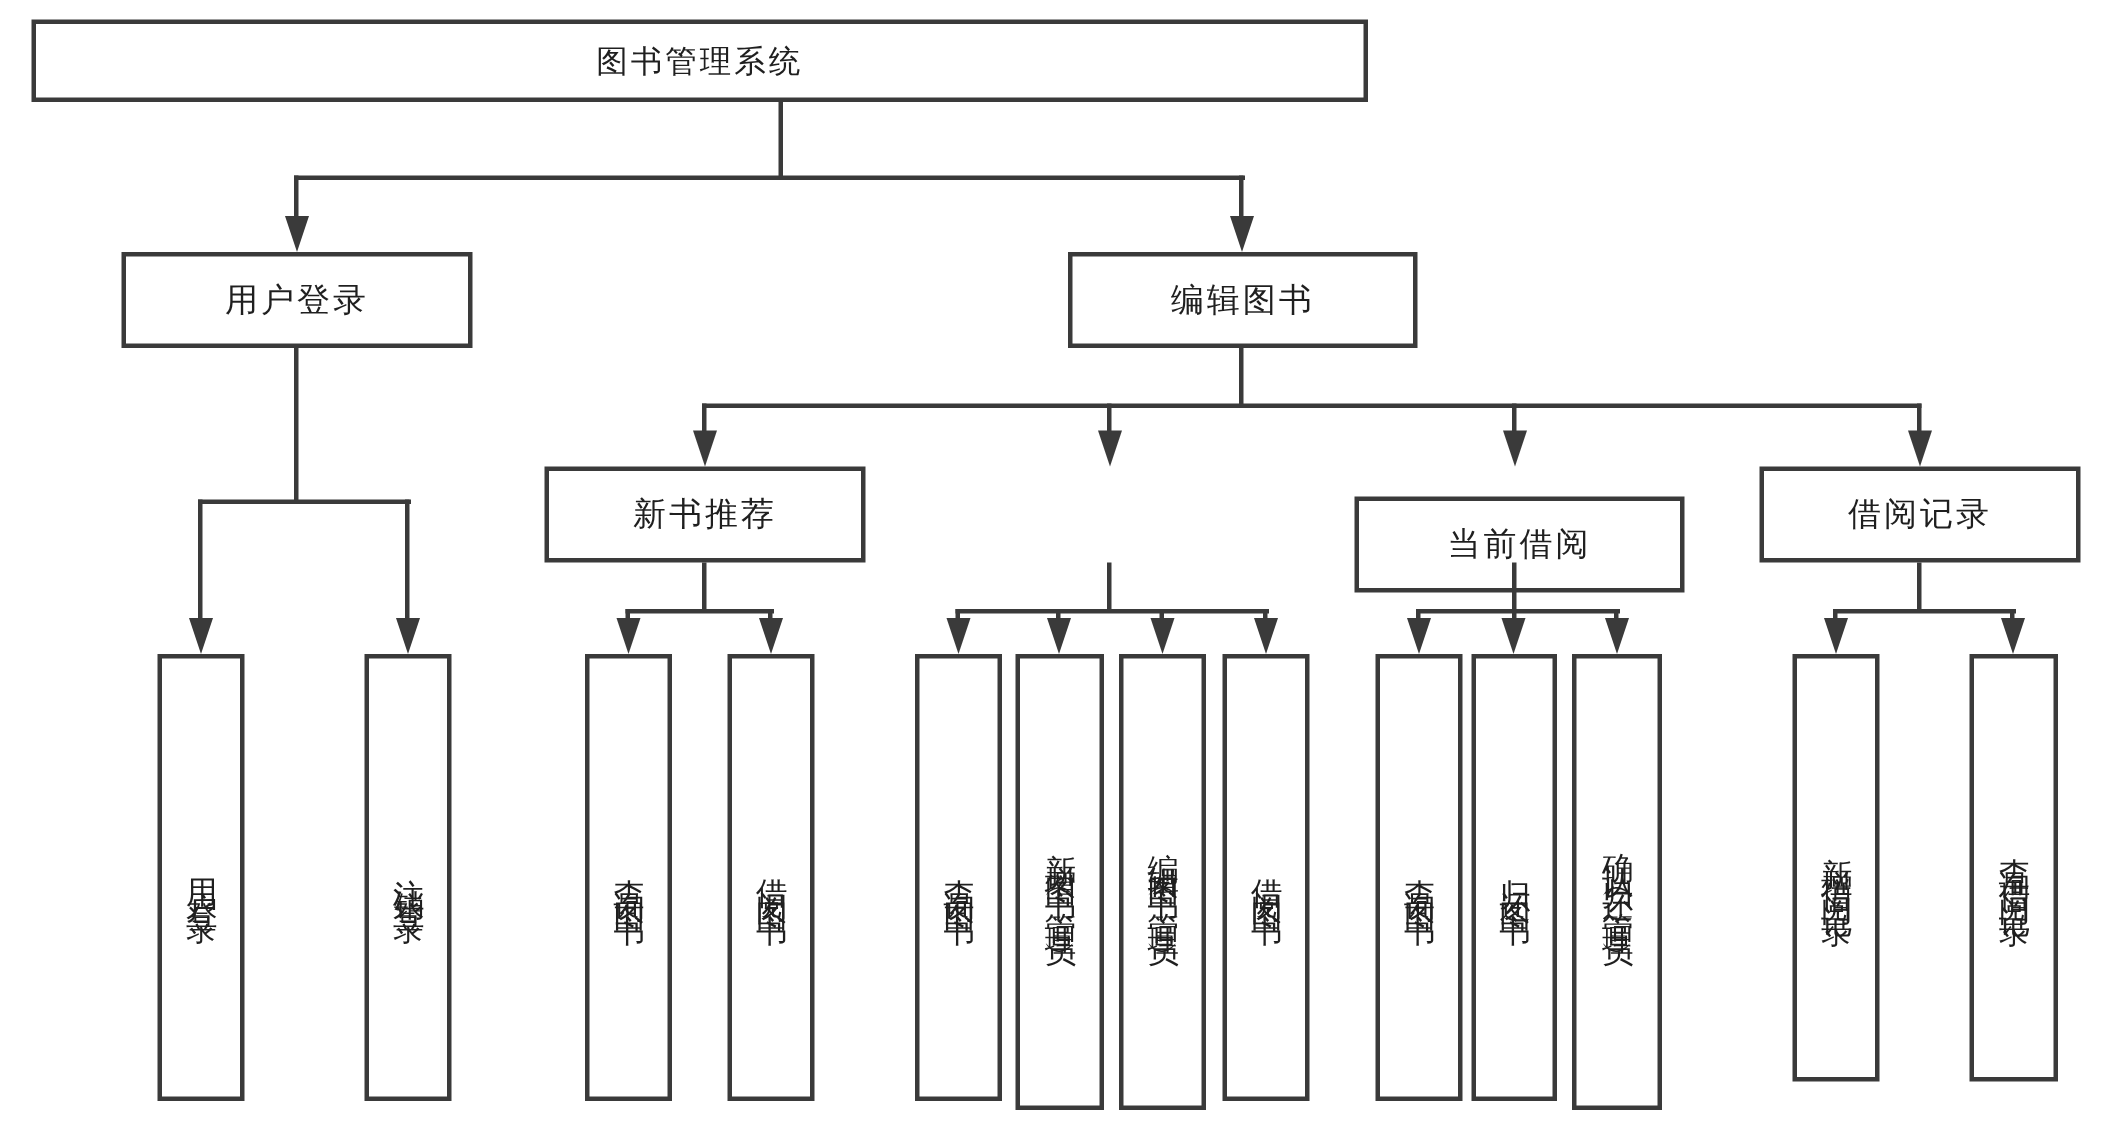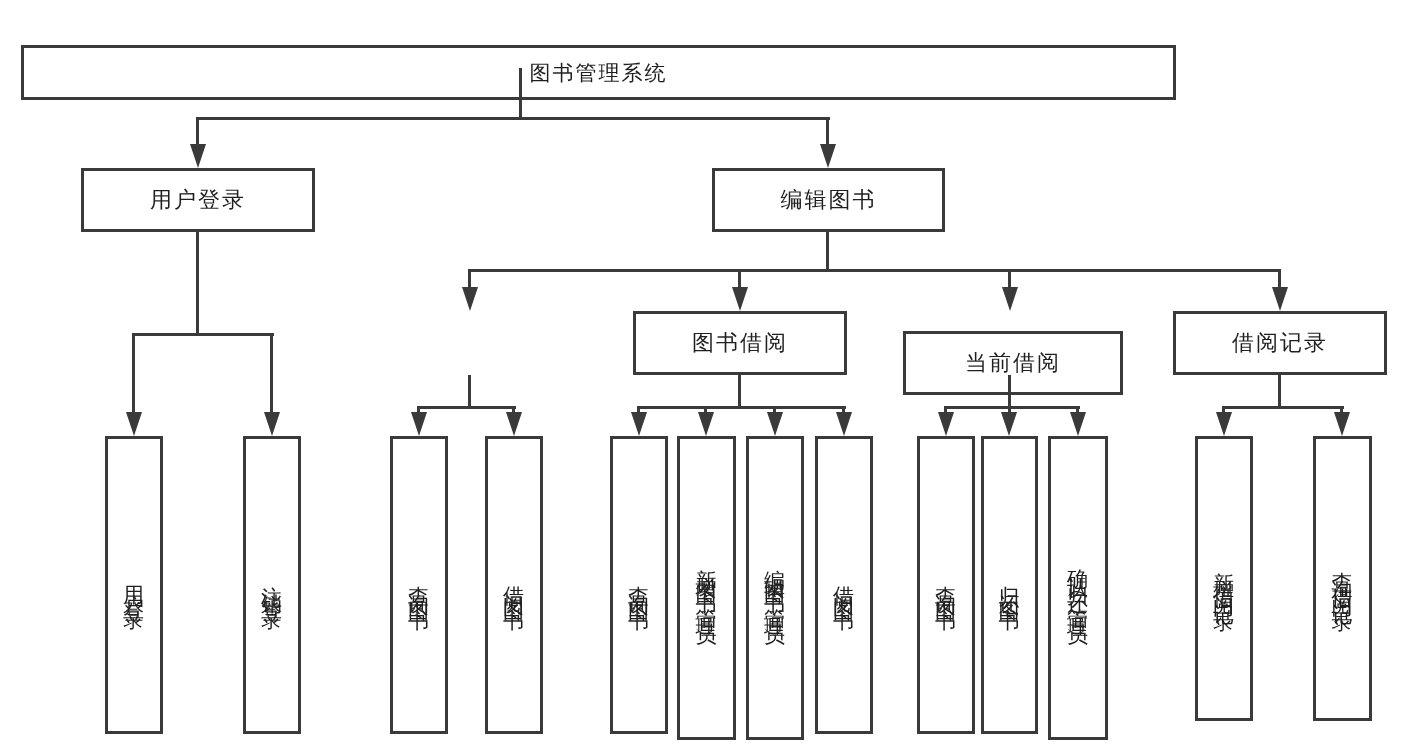--- a/index.html
+++ b/index.html
@@ -52,36 +52,36 @@
     color: var(--wm);
     white-space: nowrap;
     z-index: 10;
   }
 </style>
 </head>
 <body>
 
 <div class="canvas" style="--line: #3a3a3a; --text: #1f1f1f; --bg: #ffffff; --wm: #9b9b9b;">
 
-  <div class="box" style="left:21px; top:13px; width:1155px; height:55px;margin-top:32px;">
+  <div class="box" style="left:21px; top:13px; width:891px; height:55px;">
     <span class="hlabel root-label">图书管理系统</span>
   </div>
 
   <div class="box" style="left:81px; top:168px; width:234px; height:64px;">
     <span class="hlabel">用户登录</span>
   </div>
 
   <div class="box" style="left:712px; top:168px; width:233px; height:64px;">
     <span class="hlabel">编辑图书</span>
   </div>
 
+  <div class="box" style="left:363px; top:311px; width:214px; height:64px;">
+    <span class="hlabel">新书推荐</span>
+  </div>
 
-  <div class="box" style="left:633px; top:311px; width:214px; height:64px;">
-    <span class="hlabel">图书借阅</span>
-  </div>
 
   <div class="box" style="left:903px; top:311px; width:220px; height:64px;margin-top:20px;">
     <span class="hlabel">当前借阅</span>
   </div>
 
   <div class="box" style="left:1173px; top:311px; width:214px; height:64px;">
     <span class="hlabel">借阅记录</span>
   </div>
 
   <div class="box" style="left:105px; top:436px; width:58px; height:298px;">

